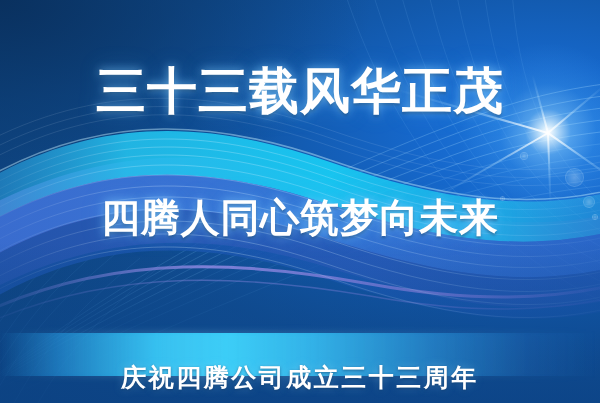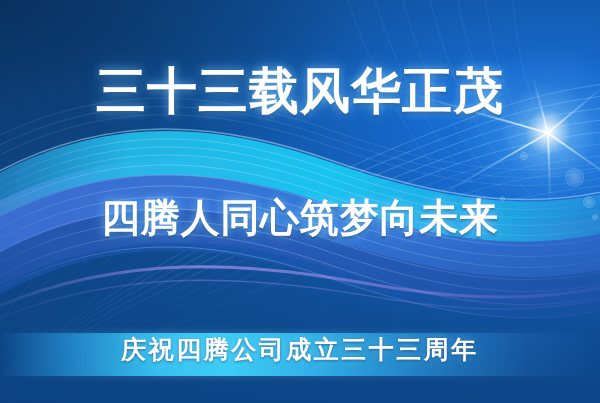--- a/index.html
+++ b/index.html
@@ -90,21 +90,21 @@
        rgba(36,178,236,.92) 52%,
        rgba(30,140,215,.62) 72%,
        rgba(24,104,190,.22) 88%,
        rgba(22,95,180,0) 100%);
   }
   .sub-band-glow{
     position:absolute;left:0;top:331px;width:100%;height:47px;
     background:linear-gradient(90deg, rgba(150,225,255,0) 0%, rgba(170,235,255,.18) 30%, rgba(170,235,255,.10) 60%, rgba(170,235,255,0) 100%);
     filter:blur(3px);
   }
-  #subtitle{top:333px;}
+  #subtitle{top:361px;}
   #subtitle .sub-text{
     color:#ffffff;
     font-family:"Liberation Serif", serif;
     font-weight:700;
     font-size:25px;
     letter-spacing:.10em;
     white-space:nowrap;
     text-shadow:0 1px 3px rgba(8,50,95,.55), 0 0 8px rgba(160,225,255,.35);
   }
 </style>

